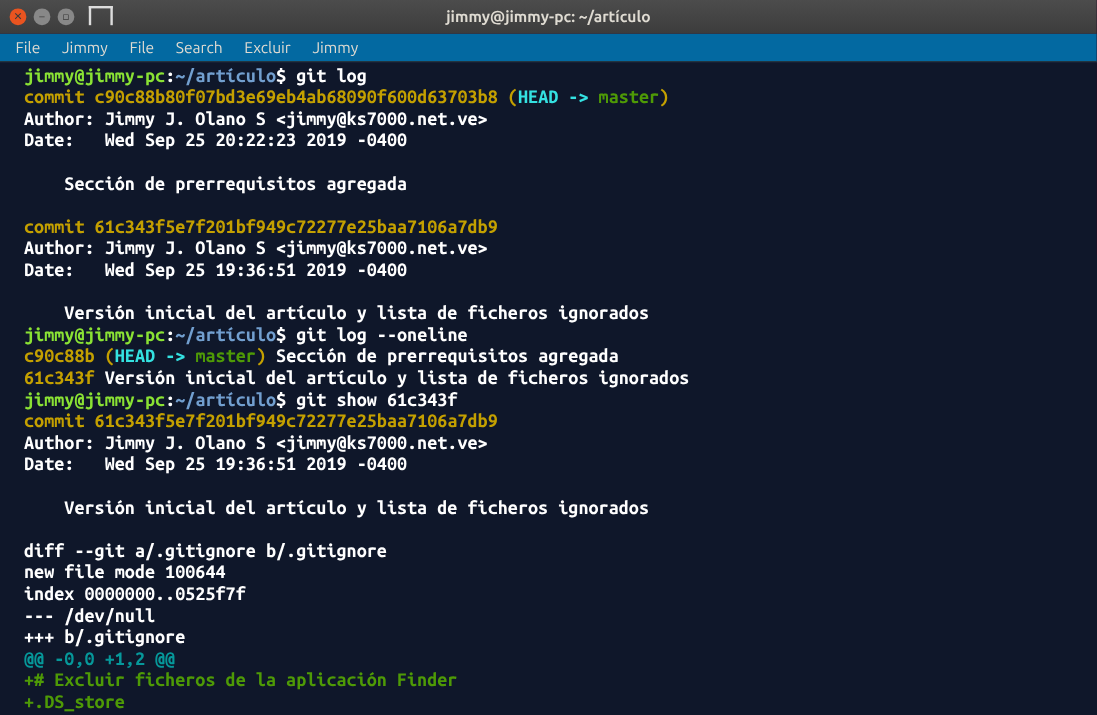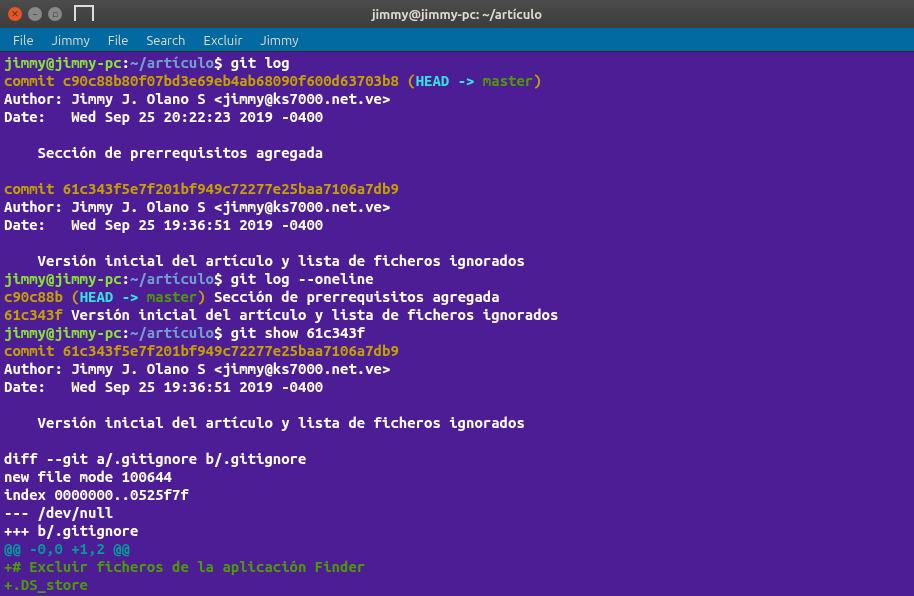--- a/index.html
+++ b/index.html
@@ -61,26 +61,26 @@
       padding: 0 4px;
       border-bottom: 1px solid #2a2a28;
     }
     .menu-item {
       color: #dfdbd2;
       font-size: 13px;
       padding: 2px 9px;
       cursor: pointer;
     }
     .terminal {
-      background: #4c1d95;
+      background: #0f172a;
       color: #ffffff;
       font-family: "Ubuntu Mono", "DejaVu Sans Mono", monospace;
       font-size: 15px;
       line-height: 18px;
-      padding: 2px 4px;
+      padding: 2px 20px;
       height: calc(596px - 52px);
       overflow: hidden;
       white-space: pre;
       font-weight: bold;
     }
     .c-green { color: #8ae234; }
     .c-blue { color: #729fcf; }
     .c-white { color: #ffffff; }
     .c-yellow { color: #c4a000; }
     .c-cyan { color: #34e2e2; }

